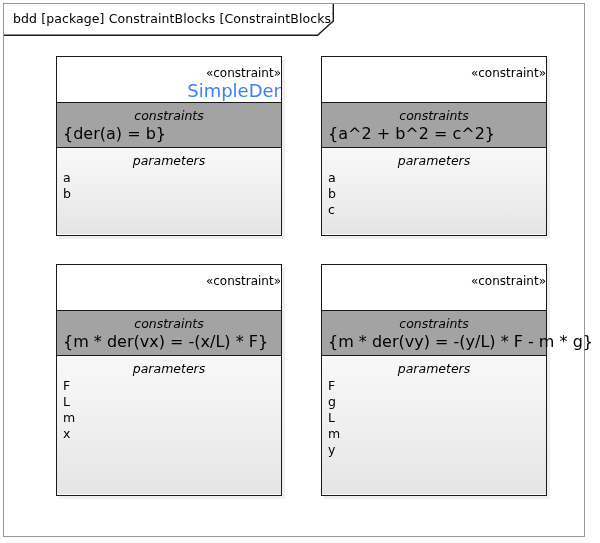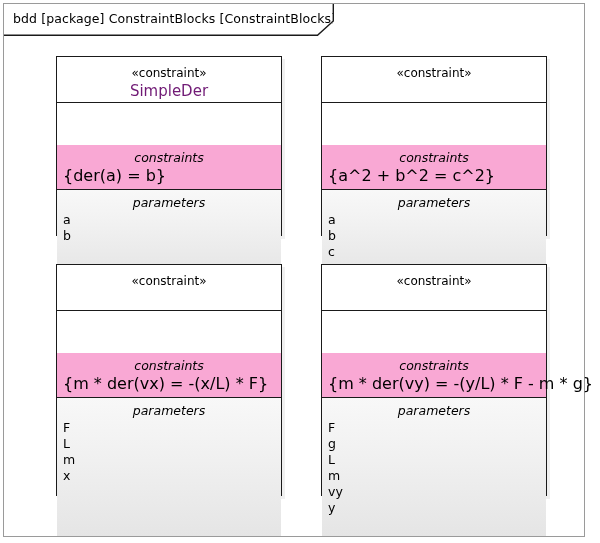--- a/index.html
+++ b/index.html
@@ -64,42 +64,41 @@
     box-shadow: 3px 3px 0 0 rgba(0,0,0,0.06);
   }
 
   .compartment {
     box-sizing: border-box;
     position: relative;
   }
   .compartment.title {
     background: #ffffff;
     border-bottom: 1.4px solid #1a1a1a;
-    text-align: center;
+    text-align: right;
     padding-top: 8px;
   }
   .compartment.constraints {
-    background: #f9a8d4;
+    background: #a3a3a3;
     border-bottom: 1.4px solid #1a1a1a;
     padding-top: 4px;
-    margin-top: 42px;
   }
   .compartment.parameters {
     background: linear-gradient(to bottom, #f8f8f8 0%, #f2f2f2 35%, #e5e5e5 100%);
     padding-top: 4px;
   }
 
   .stereotype {
     font-size: 12px;
     color: #000;
     line-height: 17px;
   }
   .block-name {
-    font-size: 15px;
-    color: #701a75;
+    font-size: 18px;
+    color: #3b82f6;
     line-height: 18px;
   }
   .compartment-label {
     font-style: italic;
     font-size: 12.5px;
     text-align: center;
     color: #000;
     line-height: 18px;
   }
   .entry {
@@ -185,18 +184,17 @@
     <div class="compartment constraints" style="height:45px;">
       <div class="compartment-label">constraints</div>
       <div class="entry">{m * der(vy) = -(y/L) * F - m * g}</div>
     </div>
     <div class="compartment parameters" style="height:138px;">
       <div class="compartment-label">parameters</div>
       <div class="param-entry">F</div>
       <div class="param-entry">g</div>
       <div class="param-entry">L</div>
       <div class="param-entry">m</div>
-      <div class="param-entry">vy</div>
       <div class="param-entry">y</div>
     </div>
   </div>
 
 </div>
 
 </body></html>

